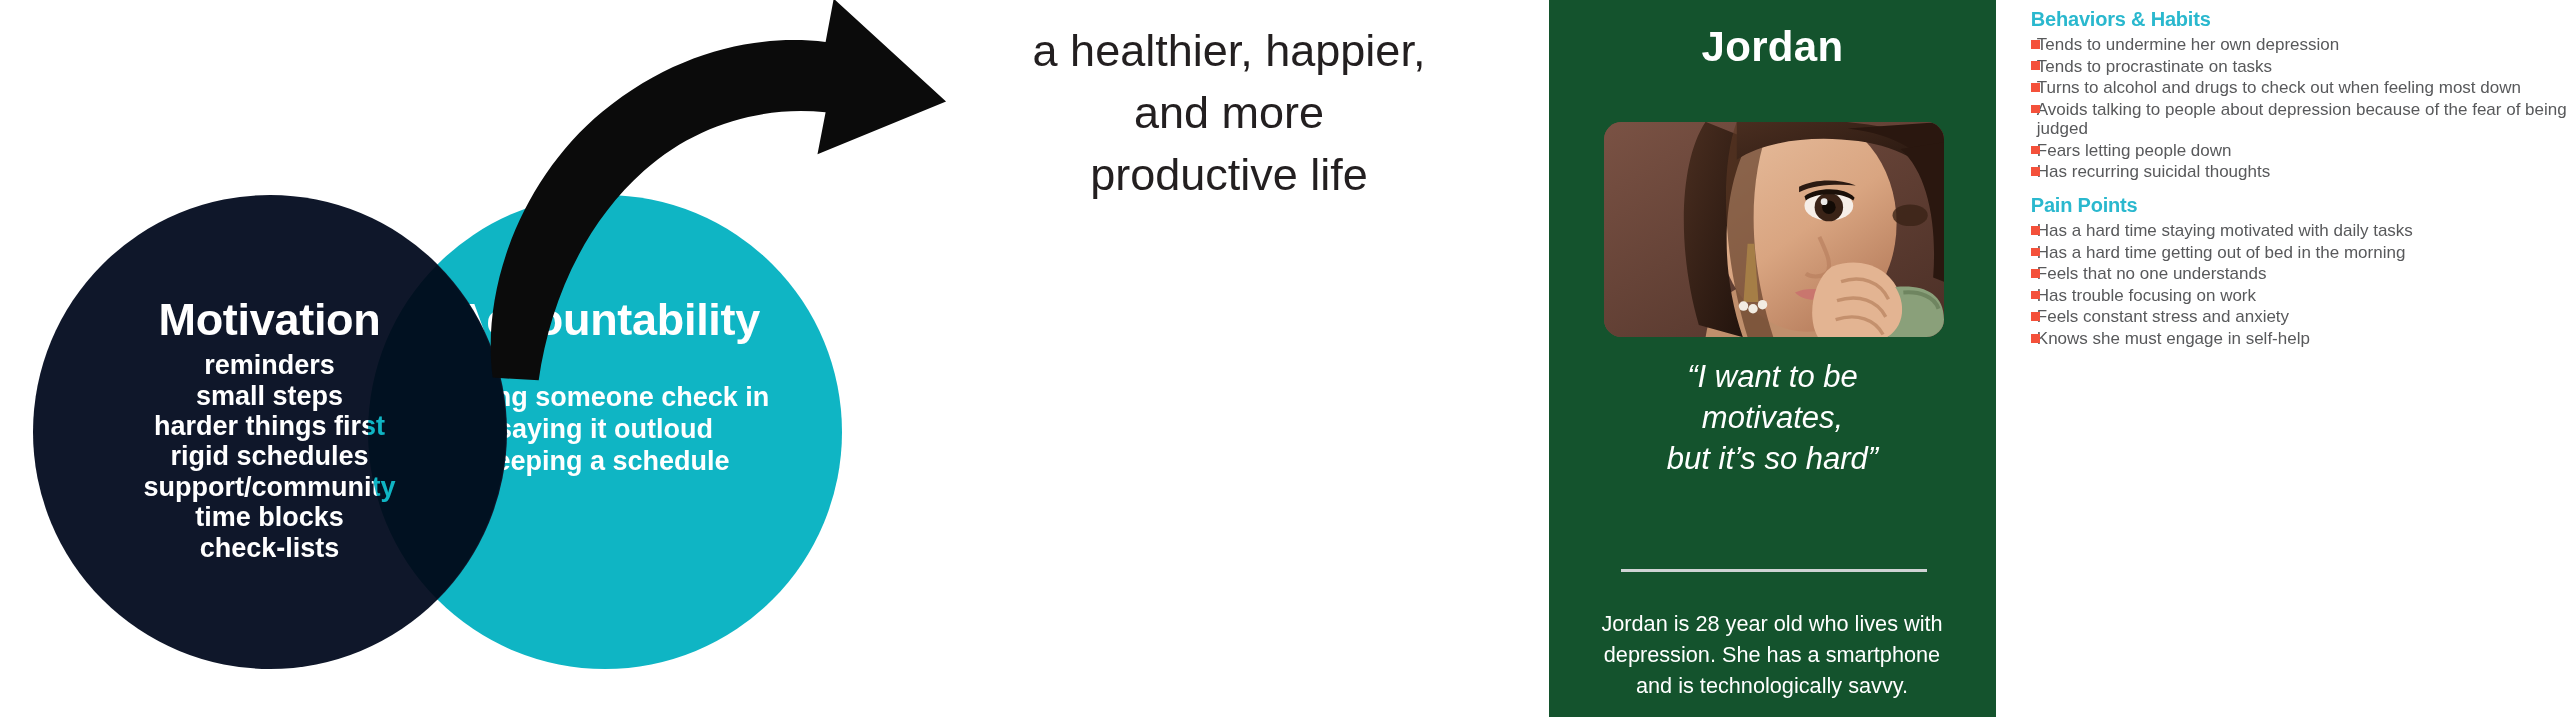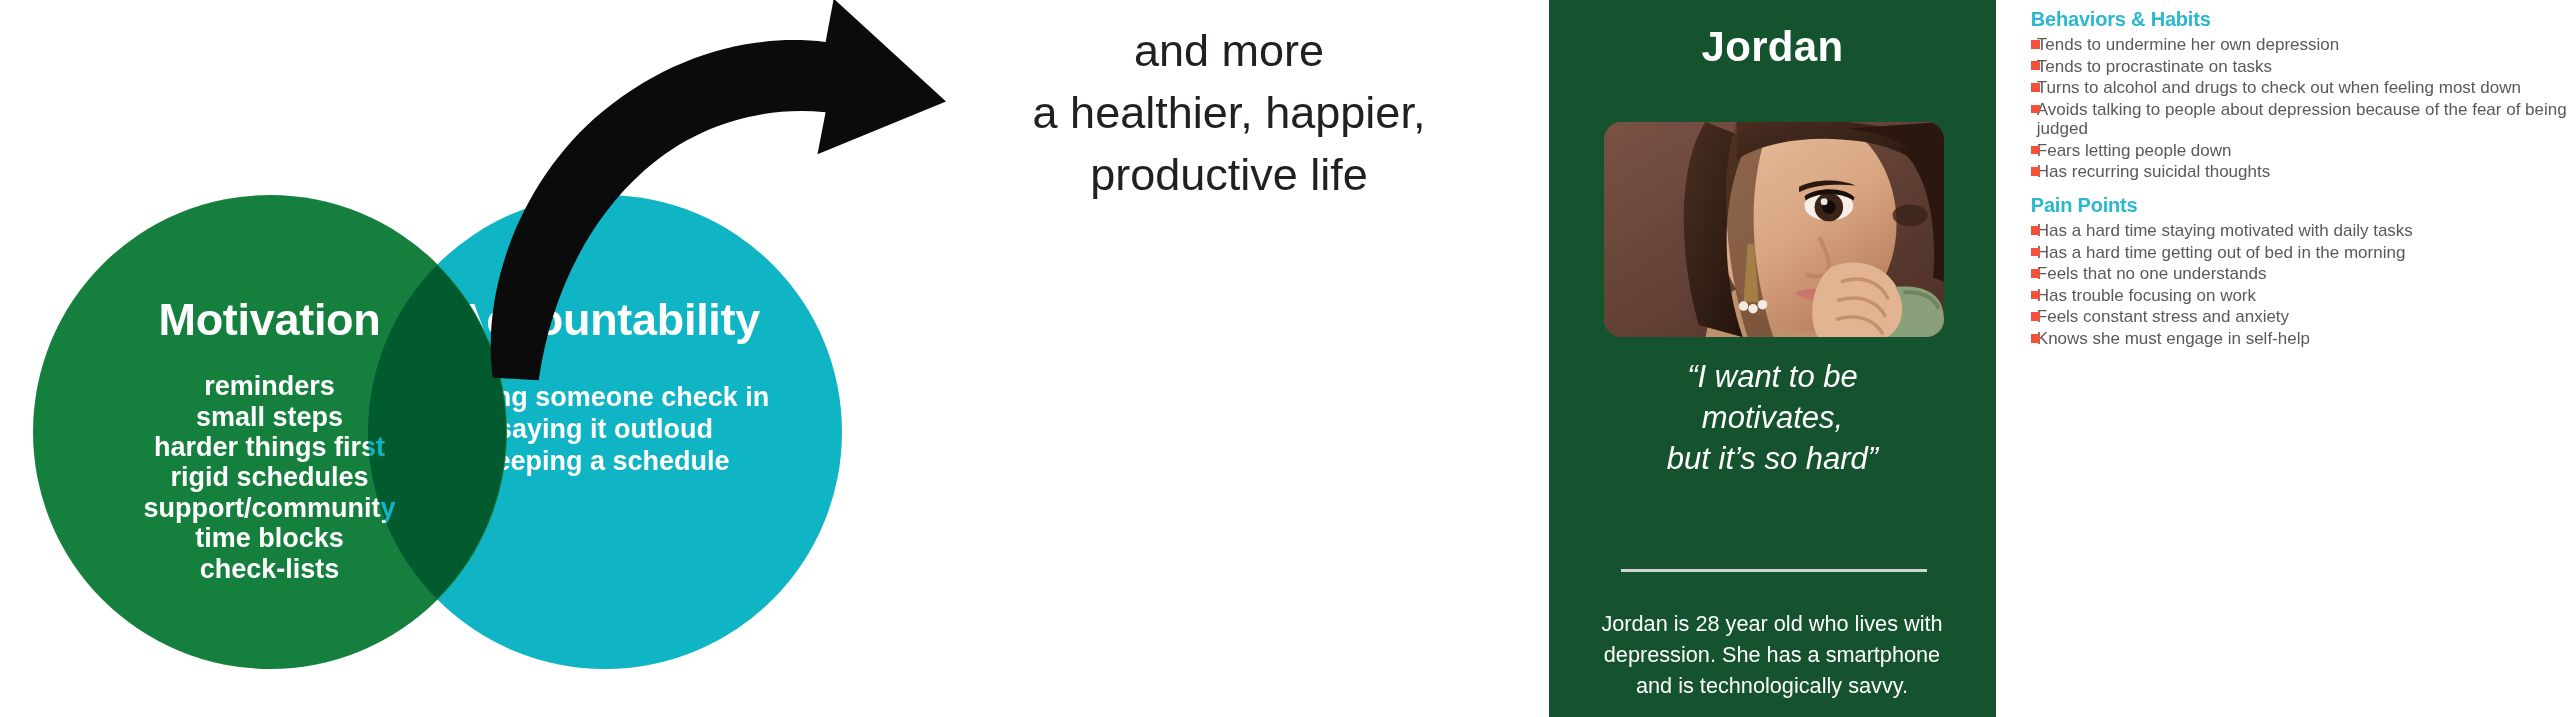--- a/index.html
+++ b/index.html
@@ -16,24 +16,23 @@
   #venn-area{position:absolute;left:0;top:0;width:1549px;height:717px;background:#fff;}
 
   .venn-circle{
     position:absolute;border-radius:50%;
     display:flex;flex-direction:column;align-items:center;
     color:#ffffff;text-align:center;
     box-sizing:border-box;
   }
   #circle-motivation{
     left:32.5px;top:195px;width:474px;height:474px;
-    background:#15803d;
+    background:#0f172a;
     padding-top:102px;
     z-index:2;
-    gap:21px;
   }
   #circle-accountability{
     left:368px;top:195px;width:474px;height:474px;
     background:#0FB5C4;
     padding-top:102px;
     z-index:1;
   }
   
   #venn-overlap{
     position:absolute;left:368px;top:195px;width:474px;height:474px;
@@ -160,22 +159,22 @@
                L 672 8
                L 838 160
                L 648 238
                L 660 176
                C 572 166, 470 192, 392 262
                C 300 344, 252 460, 236 572
                Z" fill="#0b0b0b"></path>
     </svg>
 
     <div id="outcome-text">
+      <div>a healthier, happier,</div>
       <div>and more</div>
-      <div>a healthier, happier,</div>
       <div>productive life</div>
     </div>
   </div>
 
   <div id="persona-card">
     <h1 id="persona-name">Jordan</h1>
 
     <div id="persona-photo">
       <svg viewBox="0 0 502 318" preserveAspectRatio="xMidYMid slice" aria-hidden="true">
         <defs>

